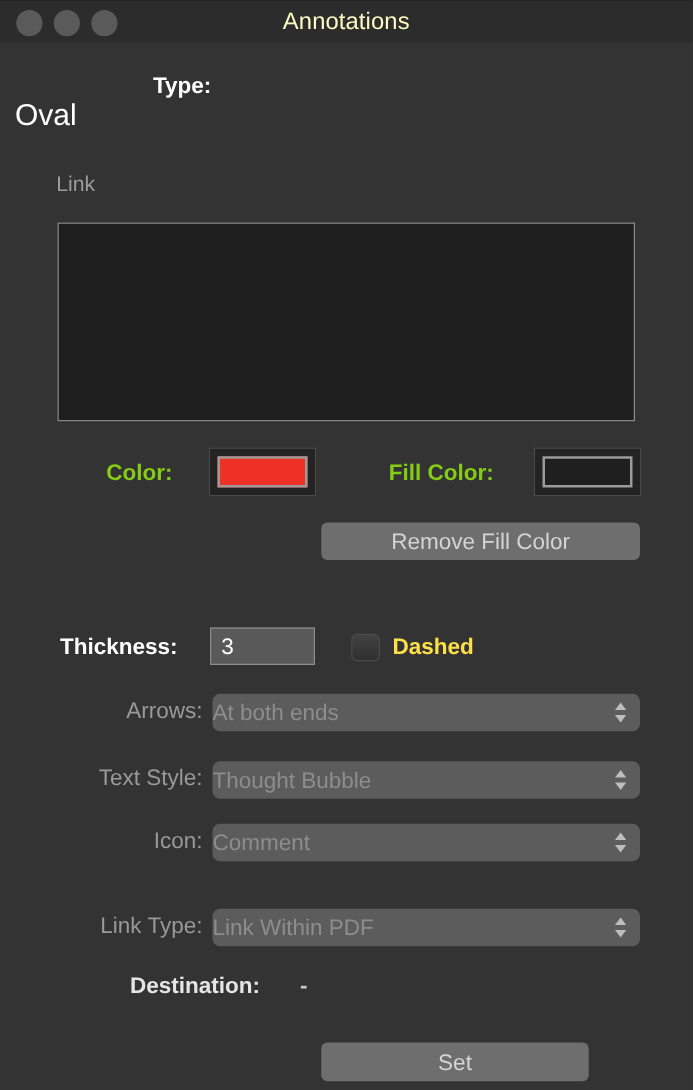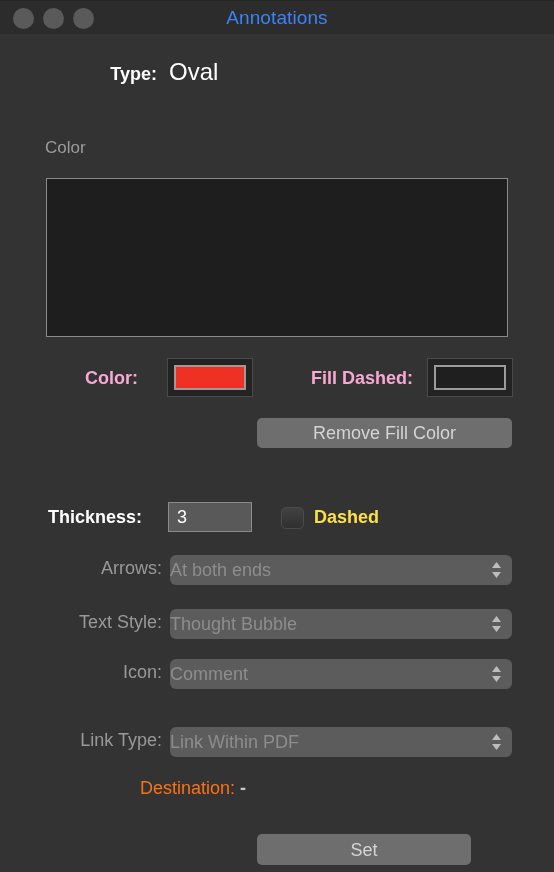--- a/index.html
+++ b/index.html
@@ -44,36 +44,37 @@
   .light {
     width: 21px;
     height: 21px;
     border-radius: 50%;
     background: #5a5a5a;
   }
   .window-title {
     width: 100%;
     text-align: center;
     font-size: 19px;
-    color: #3b82f6;
+    color: #fef9c3;
     letter-spacing: 0.1px;
   }
 
   
   .content {
     position: relative;
     flex: 1 1 auto;
   }
 
   .row-type {
     position: absolute;
     left: 0; top: 24px;
     width: 100%;
     display: flex;
     align-items: baseline;
+    flex-direction: column;
   }
   .type-label {
     width: 157px;
     text-align: right;
     font-size: 18px;
     font-weight: bold;
     color: #ffffff;
   }
   .type-value {
     margin-left: 12px;
@@ -93,21 +94,21 @@
     width: 462px; height: 159px;
     background: #1e1e1e;
     border: 1px solid #8a8a8a;
   }
 
   
   .color-label {
     position: absolute;
     font-size: 18px;
     font-weight: bold;
-    color: #f9a8d4;
+    color: #84cc16;
     white-space: nowrap;
   }
   .lbl-color { left: 85px; top: 334px; }
   .lbl-fill  { left: 311px; top: 334px; }
 
   .color-well {
     position: absolute;
     background: #232323;
     border: 1px solid #4a4a4a;
     padding: 6px;
@@ -214,23 +215,22 @@
   .row-arrows    { top: 521px; }
   .row-textstyle { top: 575px; }
   .row-icon      { top: 625px; }
   .row-linktype  { top: 693px; }
 
   
   .lbl-destination {
     position: absolute;
     left: 104px; top: 744px;
     font-size: 18px;
-    font-weight: normal;
-    color: #f97316;
-    margin-left: 36px;
+    font-weight: bold;
+    color: #e5e5e5;
   }
   .val-destination {
     position: absolute;
     left: 240px; top: 744px;
     font-size: 18px;
     font-weight: bold;
     color: #c8c8c8;
   }
 </style>
 </head>
@@ -247,29 +247,29 @@
     <div class="window-title">Annotations</div>
   </div>
 
   <div class="content">
 
     <div class="row-type">
       <span class="type-label">Type:</span>
       <span class="type-value">Oval</span>
     </div>
 
-    <div class="text-label">Color</div>
+    <div class="text-label">Link</div>
     <div class="text-area"></div>
 
     <div class="color-label lbl-color">Color:</div>
     <div class="color-well well-color">
       <div class="well-swatch" id="swatch-stroke" style="background: rgb(238, 49, 36);"></div>
     </div>
 
-    <div class="color-label lbl-fill">Fill Dashed:</div>
+    <div class="color-label lbl-fill">Fill Color:</div>
     <div class="color-well well-fill">
       <div class="well-swatch" id="swatch-fill" style="background: rgb(31, 31, 31);"></div>
     </div>
 
     <button class="push-button btn-remove-fill">Remove Fill Color</button>
 
     <div class="lbl-thickness">Thickness:</div>
     <input class="thickness-field" type="text" value="3" style="">
     <div class="checkbox-dashed"></div>
     <div class="lbl-dashed">Dashed</div>

